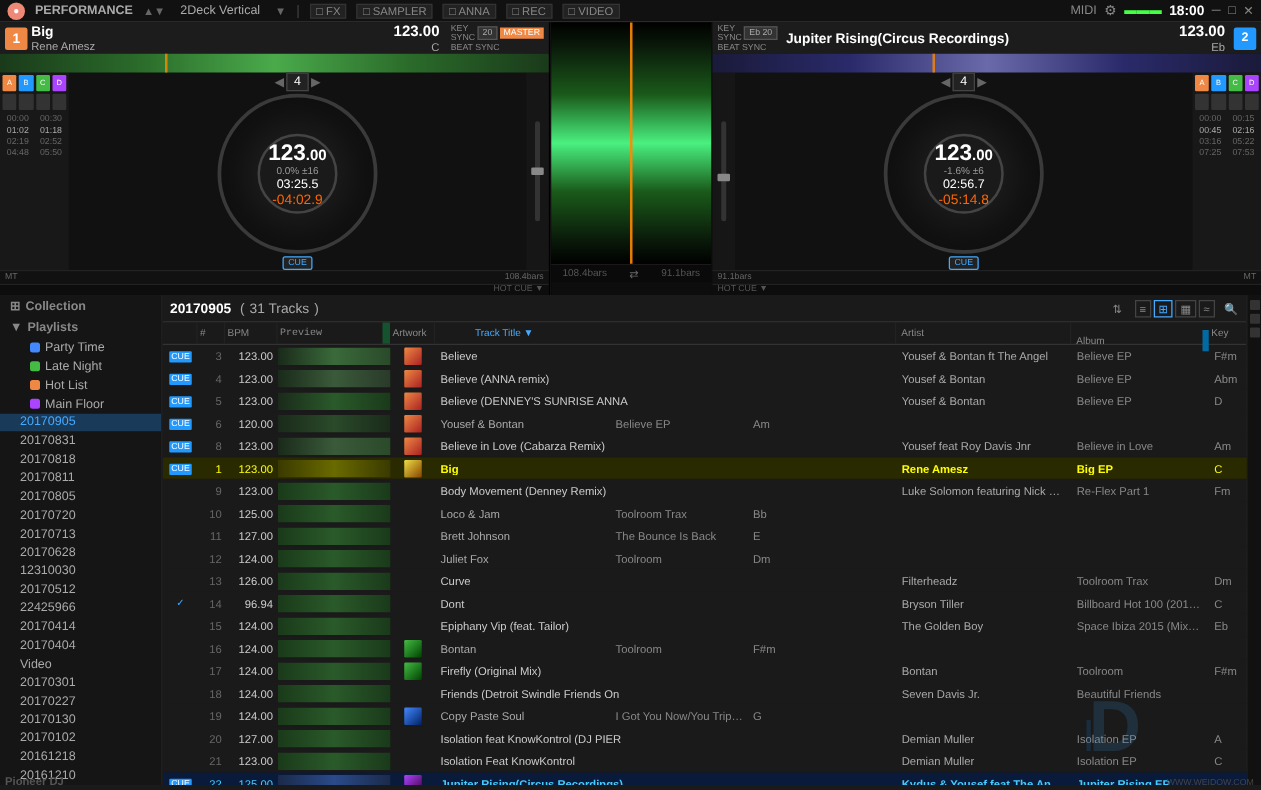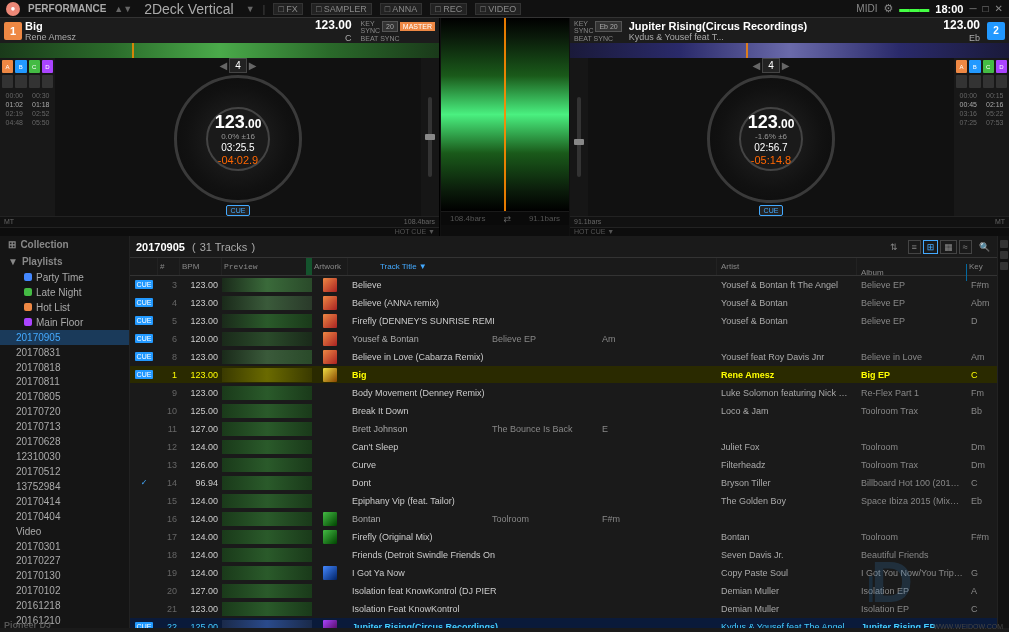--- a/index.html
+++ b/index.html
@@ -2,21 +2,21 @@
 <html><head>
   <meta charset="utf-8">
   <style>
     * { margin: 0; padding: 0; box-sizing: border-box; }
     body { width: 1009px; height: 632px; background: #1a1a1a; font-family: Arial, sans-serif; overflow: hidden; color: #ccc; font-size: 11px; }
 
     
     .top-bar { background: #111; height: 18px; display: flex; align-items: center; padding: 0 6px; gap: 8px; border-bottom: 1px solid #333; }
     .top-bar-logo { width: 14px; height: 14px; background: #e87; border-radius: 50%; display: flex; align-items: center; justify-content: center; font-size: 8px; color: #fff; }
     .top-bar-title { color: #aaa; font-size: 10px; font-weight: bold; }
-    .top-bar-dropdown { color: #aaa; font-size: 14px; padding: 0 4px; }
+    .top-bar-dropdown { color: #aaa; font-size: 10px; padding: 0 4px; }
     .top-bar-sep { color: #444; }
     .top-bar-btn { color: #888; font-size: 9px; padding: 0 4px; border: 1px solid #333; background: #222; cursor: pointer; }
     .top-bar-right { margin-left: auto; display: flex; align-items: center; gap: 6px; color: #888; font-size: 10px; }
     .time-display { color: #fff; font-size: 11px; font-weight: bold; }
     .deck-num { width: 18px; height: 18px; background: #333; color: #fff; display: flex; align-items: center; justify-content: center; font-size: 10px; font-weight: bold; border-radius: 2px; }
     .deck-num.active-l { background: #e84; }
     .deck-num.active-r { background: #29f; }
     .hc-orange { background: #e84; }
     .hc-blue { background: #29f; }
     .hc-green { background: #4b4; }
@@ -54,21 +54,21 @@
     .art-thumb { width: 14px; height: 14px; background: #333; border-radius: 1px; }
     .art-thumb.art1 { background: linear-gradient(135deg, #e84 0%, #a22 100%); }
     .art-thumb.art2 { background: linear-gradient(135deg, #48f 0%, #026 100%); }
     .art-thumb.art3 { background: linear-gradient(135deg, #4b4 0%, #040 100%); }
     .art-thumb.art4 { background: linear-gradient(135deg, #ed4 0%, #840 100%); }
     .art-thumb.art5 { background: linear-gradient(135deg, #a4f 0%, #404 100%); }
     .tc-title { flex: 1; font-size: 9px; color: #ccc; padding: 0 4px; white-space: nowrap; overflow: hidden; text-overflow: ellipsis; min-width: 0; }
     .tc-title.playing-color { color: #ff0; font-weight: bold; }
     .tc-title.highlighted-color { color: #4cf; font-weight: bold; }
     .tc-artist { width: 140px; font-size: 9px; color: #aaa; padding: 0 4px; white-space: nowrap; overflow: hidden; text-overflow: ellipsis; flex-shrink: 0; }
-    .tc-artist.highlighted-color { color: #4cf; font-weight: normal; }
+    .tc-artist.highlighted-color { color: #4cf; font-weight: bold; }
     .tc-album { width: 110px; font-size: 9px; color: #888; padding: 0 4px; white-space: nowrap; overflow: hidden; text-overflow: ellipsis; flex-shrink: 0; }
     .tc-album.highlighted-color { color: #4cf; font-weight: bold; }
     .tc-key { width: 30px; font-size: 9px; color: #888; padding: 0 4px; flex-shrink: 0; }
     .cue-label { font-size: 7px; padding: 1px 2px; background: #555; color: #fff; border-radius: 1px; }
     .cue-label.cue-blue { background: #29f; }
 
     
     .track-list-body::-webkit-scrollbar { width: 6px; }
     .track-list-body::-webkit-scrollbar-track { background: #111; }
     .track-list-body::-webkit-scrollbar-thumb { background: #444; border-radius: 3px; }
@@ -231,21 +231,20 @@
     <div class="deck-top-strip">
       <div style="display:flex;flex-direction:column;gap:1px;margin-right:4px;">
         <div style="display:flex;align-items:center;gap:2px;">
           <span style="font-size:7px;color:#888;">KEY<br>SYNC</span>
           <span style="font-size:7px;background:#333;color:#aaa;padding:1px 3px;border:1px solid #555;">Eb 20</span>
         </div>
         <span style="font-size:7px;color:#888;">BEAT SYNC</span>
       </div>
       <div style="display:flex;flex-direction:column;flex:1;overflow:hidden;">
         <span style="color:#fff;font-size:11px;font-weight:bold;white-space:nowrap;overflow:hidden;">Jupiter Rising(Circus Recordings)</span>
-        <span style="color:#aaa;font-size:9px;white-space:nowrap;overflow:hidden;">Kydus &amp; Yousef feat T...</span>
       </div>
       <div style="display:flex;flex-direction:column;align-items:flex-end;gap:1px;margin-left:4px;">
         <span style="color:#fff;font-size:12px;font-weight:bold;">123.00</span>
         <span style="color:#aaa;font-size:9px;"> Eb</span>
       </div>
       <div class="deck-num active-r" style="margin-left:4px;">2</div>
     </div>
 
     <div style="height:18px;background:linear-gradient(90deg,#1a1a3a,#2a2a6a,#6a6aaa,#2a2a6a,#1a1a3a);position:relative;">
       <div style="position:absolute;left:40%;top:0;bottom:0;width:2px;background:#f80;opacity:0.8;"></div>
@@ -366,21 +365,21 @@
     <div class="sidebar-item">
       <span>20170628</span>
     </div>
     <div class="sidebar-item">
       <span>12310030</span>
     </div>
     <div class="sidebar-item">
       <span>20170512</span>
     </div>
     <div class="sidebar-item">
-      <span>13752984</span>
+      <span>22425966</span>
     </div>
     <div class="sidebar-item">
       <span>20170414</span>
     </div>
     <div class="sidebar-item">
       <span>20170404</span>
     </div>
     <div class="sidebar-item">
       <span>Video</span>
     </div>
@@ -423,21 +422,21 @@
     </div>
 
     <div style="height:18px;background:#1a1a1a;display:flex;align-items:center;border-bottom:1px solid #333;">
       <div style="width:28px;font-size:8px;color:#888;padding:0 2px;border-right:1px solid #222;height:100%;display:flex;align-items:center;"></div>
       <div style="width:22px;font-size:8px;color:#888;padding:0 2px;border-right:1px solid #222;height:100%;display:flex;align-items:center;">#</div>
       <div style="width:42px;font-size:8px;color:#888;padding:0 2px;border-right:1px solid #222;height:100%;display:flex;align-items:center;cursor:pointer;">BPM</div>
       <div style="width:90px;font-size:8px;color:#888;padding:0 2px;border-right:6px solid #14532d;height:100%;display:flex;align-items:center;font-family:Liberation Mono, monospace;">Preview</div>
       <div style="width:36px;font-size:8px;color:#888;padding:0 2px;border-right:1px solid #222;height:100%;display:flex;align-items:center;">Artwork</div>
       <div style="flex:1;font-size:8px;color:#4af;padding:0 4px;border-right:1px solid #222;height:100%;display:flex;align-items:center;cursor:pointer;margin-left:28px;">Track Title ▼</div>
       <div style="width:140px;font-size:8px;color:#888;padding:0 4px;border-right:1px solid #222;height:100%;display:flex;align-items:center;cursor:pointer;">Artist</div>
-      <div style="width:110px;font-size:8px;color:#888;padding:0 4px;border-right:1px solid #0369a1;height:100%;display:flex;align-items:center;cursor:pointer;margin-top:12px;">Album</div>
+      <div style="width:110px;font-size:8px;color:#888;padding:0 4px;border-right:5px solid #0369a1;height:100%;display:flex;align-items:center;cursor:pointer;margin-top:12px;">Album</div>
       <div style="width:30px;font-size:8px;color:#888;padding:0 2px;height:100%;display:flex;align-items:center;">Key</div>
     </div>
 
     <div class="track-list-body">
 
       <div class="track-row">
         <div class="tc-cue"><span class="cue-label cue-blue">CUE</span></div>
         <div class="tc-num">3</div>
         <div class="tc-bpm">123.00</div>
         <div class="tc-preview">
@@ -471,21 +470,21 @@
       <div class="track-row">
         <div class="tc-cue"><span class="cue-label cue-blue">CUE</span></div>
         <div class="tc-num">5</div>
         <div class="tc-bpm">123.00</div>
         <div class="tc-preview">
             <div class="preview-bar" style="background:linear-gradient(90deg,#1a2a1a,#2a5a2a,#1a3a1a);"></div>
           </div>
         <div class="tc-art">
             <div class="art-thumb art1"></div>
           </div>
-        <div class="tc-title">Firefly (DENNEY'S SUNRISE REMI</div>
+        <div class="tc-title">Believe (DENNEY'S SUNRISE ANNA</div>
         <div class="tc-artist">Yousef &amp; Bontan</div>
         <div class="tc-album">Believe EP</div>
         <div class="tc-key">D</div>
       </div>
 
       <div class="track-row">
         <div class="tc-cue"><span class="cue-label cue-blue">CUE</span></div>
         <div class="tc-num">6</div>
         <div class="tc-bpm">120.00</div>
         <div class="tc-preview">
@@ -546,21 +545,20 @@
       </div>
 
       <div class="track-row">
         <div class="tc-cue"></div>
         <div class="tc-num">10</div>
         <div class="tc-bpm">125.00</div>
         <div class="tc-preview">
             <div class="preview-bar"></div>
           </div>
         <div class="tc-art"></div>
-        <div class="tc-title">Break It Down</div>
         <div class="tc-artist">Loco &amp; Jam</div>
         <div class="tc-album">Toolroom Trax</div>
         <div class="tc-key">Bb</div>
       </div>
 
       <div class="track-row">
         <div class="tc-cue"></div>
         <div class="tc-num">11</div>
         <div class="tc-bpm">127.00</div>
         <div class="tc-preview">
@@ -573,21 +571,20 @@
       </div>
 
       <div class="track-row">
         <div class="tc-cue"></div>
         <div class="tc-num">12</div>
         <div class="tc-bpm">124.00</div>
         <div class="tc-preview">
             <div class="preview-bar"></div>
           </div>
         <div class="tc-art"></div>
-        <div class="tc-title">Can't Sleep</div>
         <div class="tc-artist">Juliet Fox</div>
         <div class="tc-album">Toolroom</div>
         <div class="tc-key">Dm</div>
       </div>
 
       <div class="track-row">
         <div class="tc-cue"></div>
         <div class="tc-num">13</div>
         <div class="tc-bpm">126.00</div>
         <div class="tc-preview">
@@ -676,21 +673,20 @@
       <div class="track-row">
         <div class="tc-cue"></div>
         <div class="tc-num">19</div>
         <div class="tc-bpm">124.00</div>
         <div class="tc-preview">
             <div class="preview-bar"></div>
           </div>
         <div class="tc-art">
             <div class="art-thumb art2"></div>
           </div>
-        <div class="tc-title">I Got Ya Now</div>
         <div class="tc-artist">Copy Paste Soul</div>
         <div class="tc-album">I Got You Now/You Trip In</div>
         <div class="tc-key">G</div>
       </div>
 
       <div class="track-row">
         <div class="tc-cue"></div>
         <div class="tc-num">20</div>
         <div class="tc-bpm">127.00</div>
         <div class="tc-preview">

